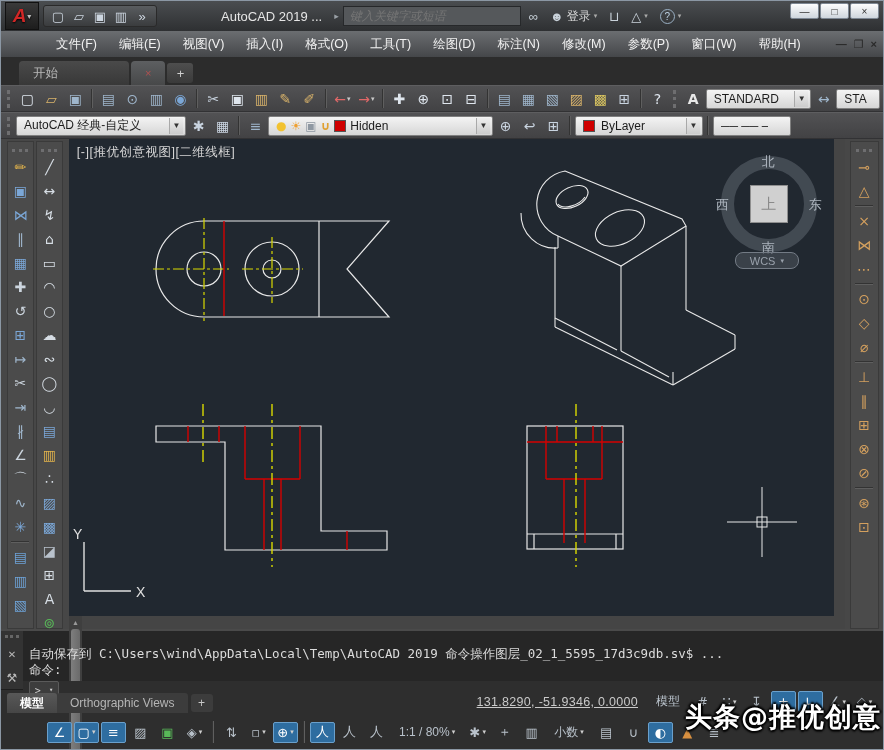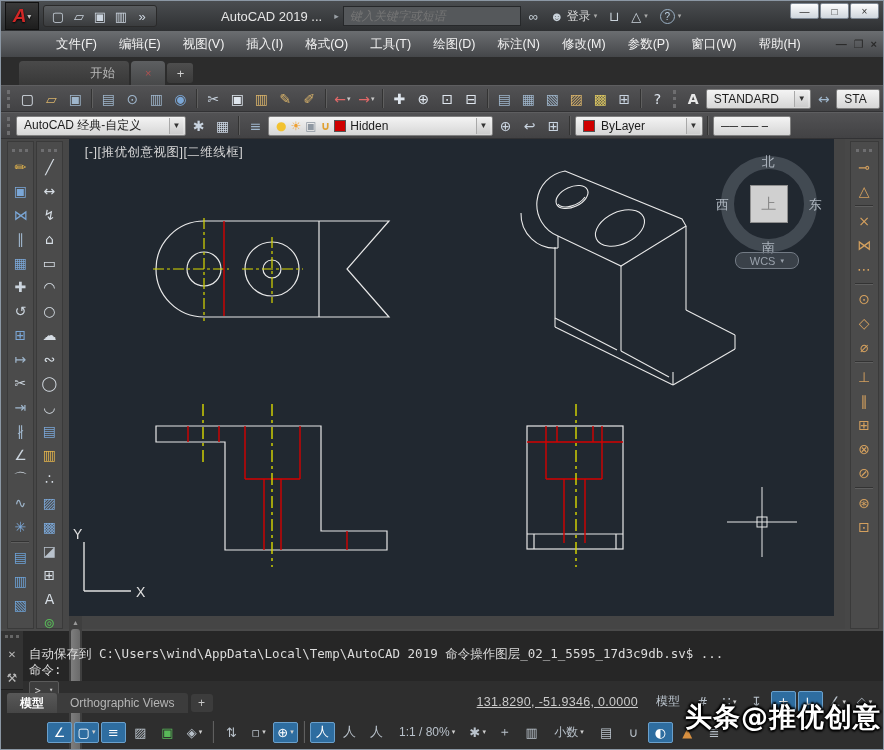--- a/index.html
+++ b/index.html
@@ -22,21 +22,21 @@
   .oswin{position:absolute;right:4px;top:2px;display:flex;gap:1px;}
   .osbtn{width:29px;height:16px;background:linear-gradient(#fdfdfd,#cfd6dd);border:1px solid #7d8793;border-radius:2px;color:#333;font-size:10px;display:flex;align-items:center;justify-content:center;}
 
   
   .menubar{height:26px;background:linear-gradient(#6b6e71,#45474a);display:flex;align-items:center;padding:0 6px 0 44px;color:#f2f2f2;position:relative;}
   .menuitem{padding:3px 11px;font-size:12.5px;cursor:default;}
   .mdi{position:absolute;right:6px;top:0;height:100%;display:flex;align-items:center;gap:7px;color:#2a2a2a;font-weight:bold;font-size:11px;}
 
   
   .filetabs{height:28px;background:#2c2c2c;display:flex;align-items:flex-end;padding:3px 0 0 18px;gap:2px;}
-  .ftab{height:24px;display:flex;align-items:center;gap:8px;padding:0 14px;font-size:12.5px;border-radius:4px 4px 0 0;justify-content:flex-end;}
+  .ftab{height:24px;display:flex;align-items:center;gap:8px;padding:0 14px;font-size:12.5px;border-radius:4px 4px 0 0;}
   .ftab.start{background:linear-gradient(#4a4a4a,#383838);color:#b9b9b9;width:110px;}
   .ftab.active{background:linear-gradient(#5d5f61,#474849);color:#f0f0f0;}
   .ftab .x{color:#b05050;font-size:11px;}
   .ftab-add{height:20px;width:26px;margin-bottom:2px;background:linear-gradient(#4e4e4e,#3a3a3a);border-radius:3px;color:#cfcfcf;display:flex;align-items:center;justify-content:center;font-size:13px;}
 
   
   .toolbar{height:27px;background:linear-gradient(#525254,#424244);border-top:1px solid #5e5e60;border-bottom:1px solid #323234;display:flex;align-items:center;padding:0 3px;gap:1px;}
   .grip{width:5px;height:18px;border-left:3px dotted #6e6e70;margin:0 3px;}
   .tb-icon{min-width:23px;height:22px;display:flex;align-items:center;justify-content:center;font-size:14px;color:#c9d4e0;font-family:"DejaVu Sans",sans-serif;}
   .tb-icon .caret{font-size:7px;color:#c9c9c9;margin-left:1px;}
@@ -52,21 +52,21 @@
   .main{height:490px;display:flex;background:#454545;}
   .side{width:68px;display:flex;justify-content:center;gap:2px;background:#474747;padding-top:2px;}
   .sidecol{width:27px;background:#4b4b4b;border:1px solid #3a3a3a;display:flex;flex-direction:column;align-items:center;padding-top:7px;}
   .sidecol .grip-h{width:16px;border-top:3px dotted #6e6e70;margin-bottom:3px;}
   .side-icon{width:24px;height:24px;display:flex;align-items:center;justify-content:center;font-size:14px;color:#ccd5de;font-family:"DejaVu Sans",sans-serif;}
   .sidecol .sep{width:18px;height:0;border:none;border-top:1px solid #333;border-bottom:1px solid #5f5f5f;margin:2px 0;}
   .rightcol{width:38px;display:flex;justify-content:center;background:#474747;padding-top:2px;}
   .canvas-area{width:778px;display:flex;flex-wrap:wrap;}
   .canvas{position:relative;width:765px;height:477px;background:#212830;overflow:hidden;}
   .canvas svg{display:block;width:765px;height:477px;}
-  .vp-label{position:absolute;left:16px;top:5px;color:#d6d6d6;font-size:12.5px;letter-spacing:.5px;}
+  .vp-label{position:absolute;left:8px;top:5px;color:#d6d6d6;font-size:12.5px;letter-spacing:.5px;}
   .vscroll{width:13px;height:477px;background:#3f3f3f;display:flex;flex-direction:column;align-items:center;}
   .vscroll .arr,.hscroll .arr{color:#9a9a9a;font-size:7px;height:12px;width:13px;display:flex;align-items:center;justify-content:center;}
   .vthumb{width:9px;flex:0 0 430px;background:linear-gradient(90deg,#7e7e7e,#6a6a6a);border-radius:3px;margin:1px 0;}
 
   
   .vcube-ring{position:absolute;left:652px;top:17px;width:96px;height:96px;border:13px solid rgba(118,126,136,.40);border-radius:50%;}
   .vcube-face{position:absolute;left:681px;top:46px;width:38px;height:38px;background:#d0d0d0;border:1px solid #8f8f8f;display:flex;align-items:center;justify-content:center;color:#8a8a8a;font-size:15px;}
   .vlabel{position:absolute;color:#aeb6bf;font-size:13px;}
   .wcs{position:absolute;left:666px;top:113px;width:64px;height:17px;background:rgba(80,86,94,.55);border:1px solid #737b85;border-radius:8px;display:flex;align-items:center;justify-content:center;gap:5px;color:#99a1ab;font-size:11px;}
   .wcs .drop{font-size:7px;}

